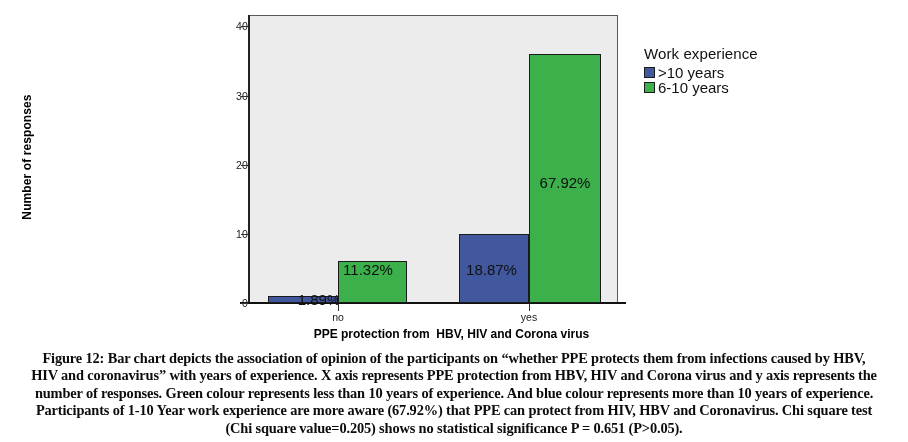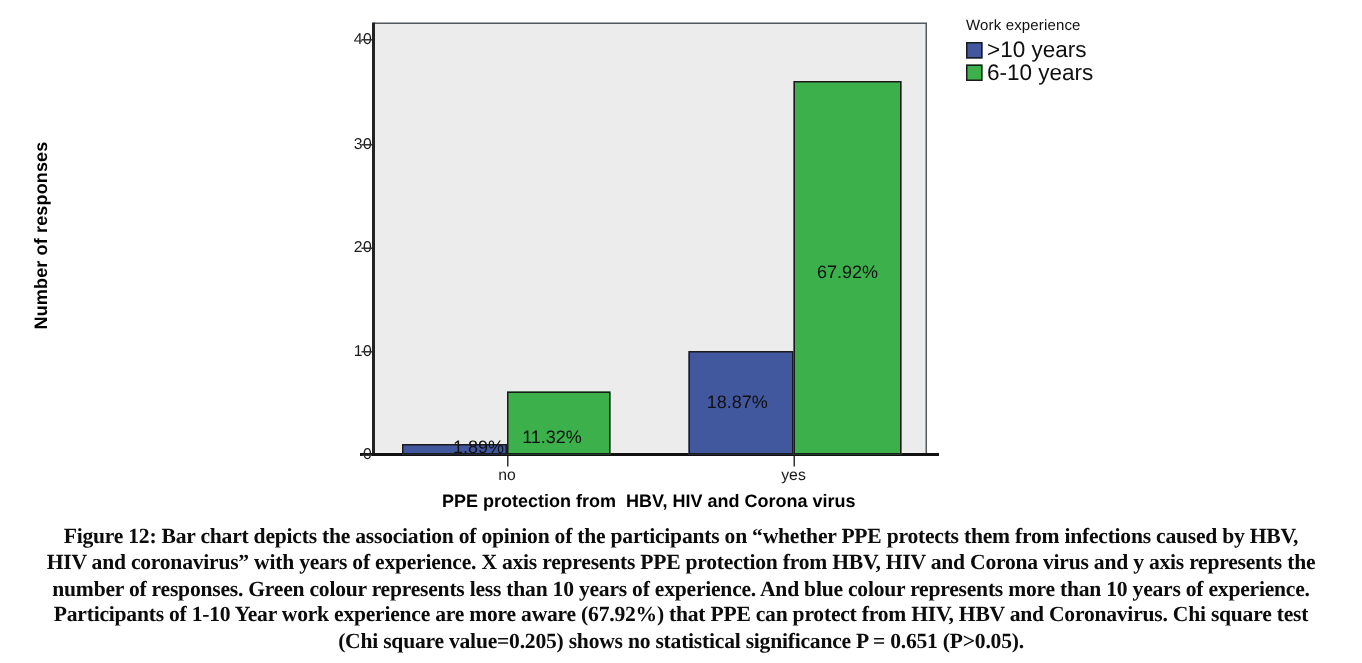--- a/index.html
+++ b/index.html
@@ -105,56 +105,57 @@
     top: 311px;
     width: 80px;
     margin-left: -40px;
     text-align: center;
     font-size: 10.5px;
     color: #1a1a1a;
   }
 
   #x-axis-title {
     position: absolute;
-    left: 248px;
+    left: 267px;
     top: 327px;
     width: 369px;
     text-align: center;
     font-size: 12px;
     font-weight: bold;
     color: #000000;
     white-space: pre;
   }
 
   
   .bar {
     position: absolute;
     border: 1px solid #1b1b1b;
     box-sizing: border-box;
   }
   .bar-label {
     position: absolute;
-    font-size: 12px;
+    font-size: 15px;
     color: #101010;
     white-space: nowrap;
     text-align: center;
   }
 
   
   #legend {
     position: absolute;
     left: 644px;
     top: 12px;
     width: 120px;
   }
   #legend-title {
-    font-size: 10px;
+    font-size: 15px;
     color: #101010;
     margin-bottom: 3px;
     letter-spacing: .1px;
+    margin-top: 33px;
   }
   .legend-row {
     display: flex;
     align-items: center;
     height: 14px;
     margin-bottom: 1px;
   }
   .legend-swatch {
     width: 11px;
     height: 11px;
@@ -221,21 +222,21 @@
       <span class="y-tick-label">40</span>
     </div>
     <div class="y-tick-mark" style="top:26px;"></div>
 
     <div id="y-axis-title">Number of responses</div>
 
     <div class="bar" style="left:268px; width:70px; top:296px; height:7px; background:#41589f;"></div>
     <div class="bar-label" style="left:284px; width:70px; top:291px;">1.89%</div>
 
     <div class="bar" style="left:338px; width:69px; top:261px; height:42px; background:#3bb04b;"></div>
-    <div class="bar-label" style="left:338px; width:60px; top:284px;">11.32%</div>
+    <div class="bar-label" style="left:338px; width:60px; top:261px;">11.32%</div>
 
     <div class="bar" style="left:459px; width:70px; top:234px; height:69px; background:#41589f;"></div>
     <div class="bar-label" style="left:459px; width:65px; top:261px;">18.87%</div>
 
     <div class="bar" style="left:529px; width:72px; top:54px; height:249px; background:#3bb04b;"></div>
     <div class="bar-label" style="left:529px; width:72px; top:174px;">67.92%</div>
 
     <div class="x-tick-mark" style="left:338px;"></div>
     <div class="x-tick-label" style="left:338px;">no</div>
 

